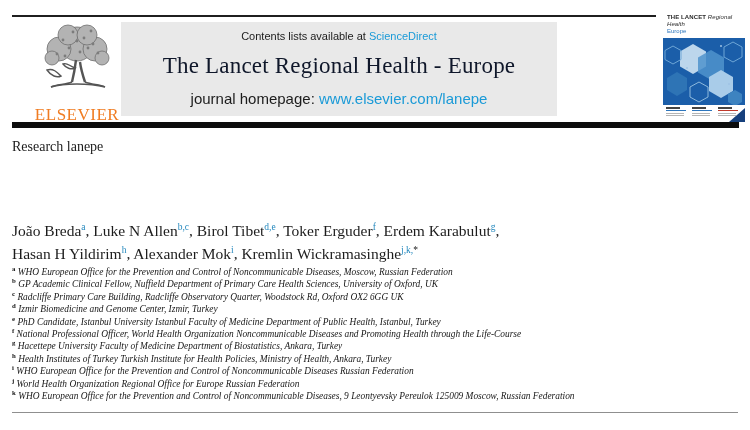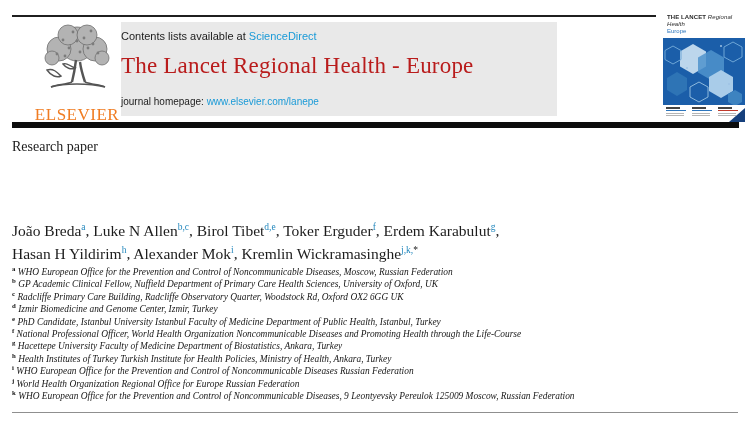--- a/index.html
+++ b/index.html
@@ -16,30 +16,30 @@
   .logo-block { position:absolute; left:34px; top:22px; width:86px; text-align:center; }
   .logo-tree { display:block; margin:0 auto; }
   .elsevier-text {
     display:block; margin-top:11px; color:#f07c22; font-size:17px; letter-spacing:0.5px;
     font-family:"Liberation Serif", serif;
   }
 
   
   .masthead {
     position:absolute; left:121px; top:22px; width:436px; height:94px;
-    background:#e9e9e9; text-align:left;
+    background:#e9e9e9; text-align:center;
   }
   .contents-line {
     padding-top:8px; font-family:"Liberation Sans", sans-serif; font-size:11px; color:#1c1c1c;
   }
   .masthead .link { color:#1a9ad7; text-decoration:none; cursor:pointer; }
-  .journal-title { margin-top:11px; font-size:23px; color:#b91c1c; letter-spacing:0.2px; }
+  .journal-title { margin-top:11px; font-size:23px; color:#0f172a; letter-spacing:0.2px; }
   .homepage-line {
     position:absolute; left:0; bottom:9px; width:100%;
-    font-family:"Liberation Sans", sans-serif; font-size:10px; color:#1c1c1c;
+    font-family:"Liberation Sans", sans-serif; font-size:15px; color:#1c1c1c;
   }
 
   
   .cover { position:absolute; left:663px; top:10px; width:82px; height:112px; background:#ffffff; }
   .cover-head { height:28px; padding:4px 0 0 4px; text-align:left; line-height:1.15; }
   .cover-title { font-family:"Liberation Sans", sans-serif; font-size:6px; font-weight:bold; color:#2a2a2a; letter-spacing:0.1px; }
   .cover-title .rh { font-weight:normal; font-style:italic; }
   .cover-region { font-family:"Liberation Sans", sans-serif; font-size:6px; color:#2d76bd; }
   .cover-art { display:block; }
   .cover-foot { position:relative; height:17px; background:#ffffff; padding:2px 2px 0 3px; display:flex; gap:4px; }
@@ -165,21 +165,21 @@
           <div class="foot-rule-red"></div>
           <div class="foot-line"></div>
           <div class="foot-line"></div>
       </div>
       <div class="cover-corner"></div>
     </div>
   </div>
 
   <div class="thick-bar"></div>
 
-  <div class="kicker">Research paper</div>
+  <div class="kicker">Research lanepe</div>
 
 
   <div class="authors"><span>João Breda<sup>a</sup></span>, <span>Luke N Allen<sup>b,c</sup></span>, <span>Birol Tibet<sup>d,e</sup></span>, <span>Toker Erguder<sup>f</sup></span>, <span>Erdem Karabulut<sup>g</sup></span>, <br><span>Hasan H Yildirim<sup>h</sup></span>, <span>Alexander Mok<sup>i</sup></span>, <span>Kremlin Wickramasinghe<sup>j,k,<span class="star">*</span></sup></span></div>
 
   <div class="affils">
       <div class="affil-row"><sup>a</sup> WHO European Office for the Prevention and Control of Noncommunicable Diseases, Moscow, Russian Federation</div>
       <div class="affil-row"><sup>b</sup> GP Academic Clinical Fellow, Nuffield Department of Primary Care Health Sciences, University of Oxford, UK</div>
       <div class="affil-row"><sup>c</sup> Radcliffe Primary Care Building, Radcliffe Observatory Quarter, Woodstock Rd, Oxford OX2 6GG UK</div>
       <div class="affil-row"><sup>d</sup> Izmir Biomedicine and Genome Center, Izmir, Turkey</div>
       <div class="affil-row"><sup>e</sup> PhD Candidate, Istanbul University Istanbul Faculty of Medicine Department of Public Health, Istanbul, Turkey</div>

